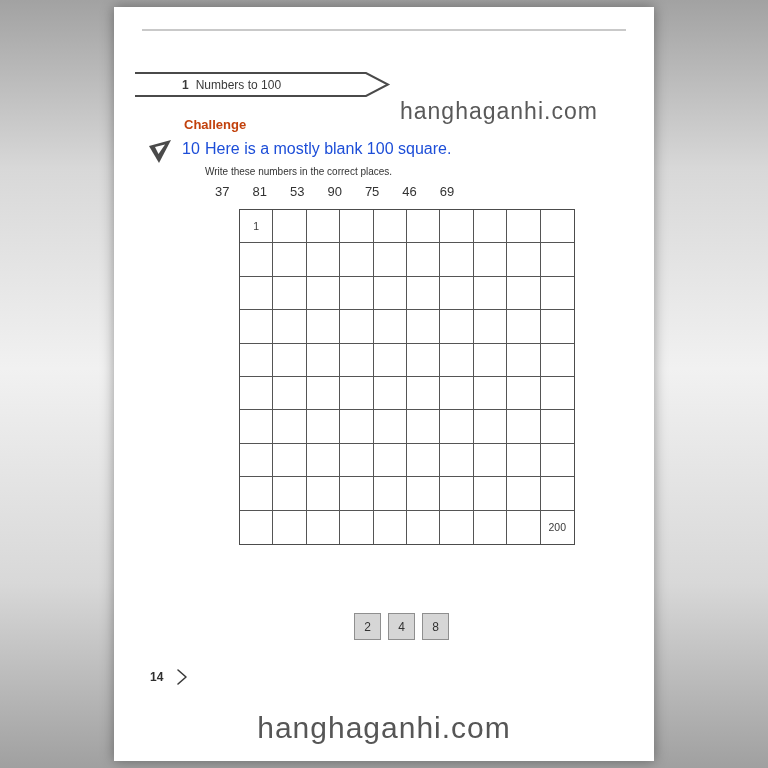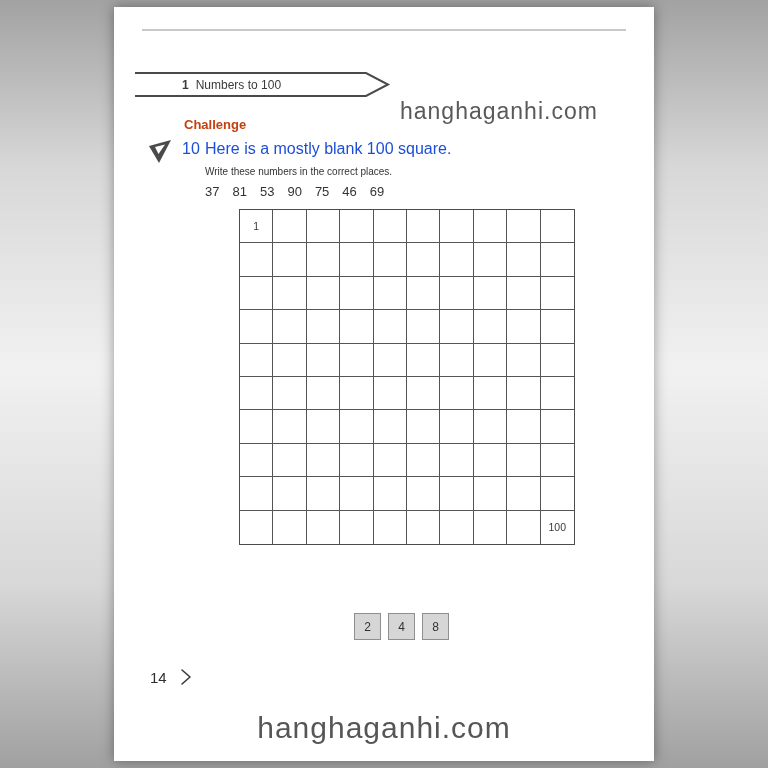--- a/index.html
+++ b/index.html
@@ -25,40 +25,40 @@
   .dart{left:34px;top:132px;width:24px;height:26px;}
   .qrow{display:flex;color:#1d4ed8;font-size:16px;line-height:15px;}
   .q10-row{left:68px;top:134px;}
   .q11-row{left:68px;top:550px;}
   .qnum{width:23px;flex:0 0 23px;}
   .qline{color:#333;font-size:10px;line-height:15px;}
   .q10-line2{left:91px;top:157px;}
   .q11-line2{left:91px;top:573px;}
   .q11-line3{left:91px;top:589px;}
   .numbers-row{left:91px;top:177px;font-size:13px;color:#333;display:flex;}
-  .place-number{margin-right:13px;}
+  .place-number{margin-right:13px;margin-left:10px;}
   .hundred-grid{
     left:125px;top:202px;width:336px;height:336px;box-sizing:border-box;
     border:1.5px solid #4c4c4c;display:grid;
     grid-template-columns:repeat(10,1fr);grid-template-rows:repeat(10,1fr);
   }
   .grid-cell{
     border-right:1px solid #555;border-bottom:1px solid #555;
     display:flex;align-items:center;justify-content:center;
     font-size:10.5px;color:#3a3a3a;
   }
   .grid-cell:nth-child(10n){border-right:none;}
   .grid-cell:nth-child(n+91){border-bottom:none;}
   .cards-row{left:240px;top:606px;display:flex;gap:7px;}
   .digit-card{
     width:27px;height:27px;box-sizing:border-box;background:#d6d6d6;border:1.5px solid #8f8f8f;
     display:flex;align-items:center;justify-content:center;font-size:12px;color:#333;
   }
   .footer{left:36px;top:661px;display:flex;align-items:center;gap:13px;}
-  .page-num{font-size:15px;font-weight:normal;color:#2f2f2f;}
+  .page-num{font-size:12px;font-weight:bold;color:#2f2f2f;}
 </style>
 </head>
 <body>
 
 <div class="page">
 
   <div class="abs top-rule"></div>
 
   <div class="abs banner">
     <svg width="258" height="27" viewBox="0 0 258 27">
@@ -188,21 +188,21 @@
       <div class="grid-cell"></div>
       <div class="grid-cell"></div>
       <div class="grid-cell"></div>
       <div class="grid-cell"></div>
       <div class="grid-cell"></div>
       <div class="grid-cell"></div>
       <div class="grid-cell"></div>
       <div class="grid-cell"></div>
       <div class="grid-cell"></div>
       <div class="grid-cell"></div>
-      <div class="grid-cell">100</div>
+      <div class="grid-cell">200</div>
     </div>
 
 
   <div class="abs cards-row">
       <span class="digit-card">2</span>
       <span class="digit-card">4</span>
       <span class="digit-card">8</span>
     </div>
 
   <div class="abs footer">

